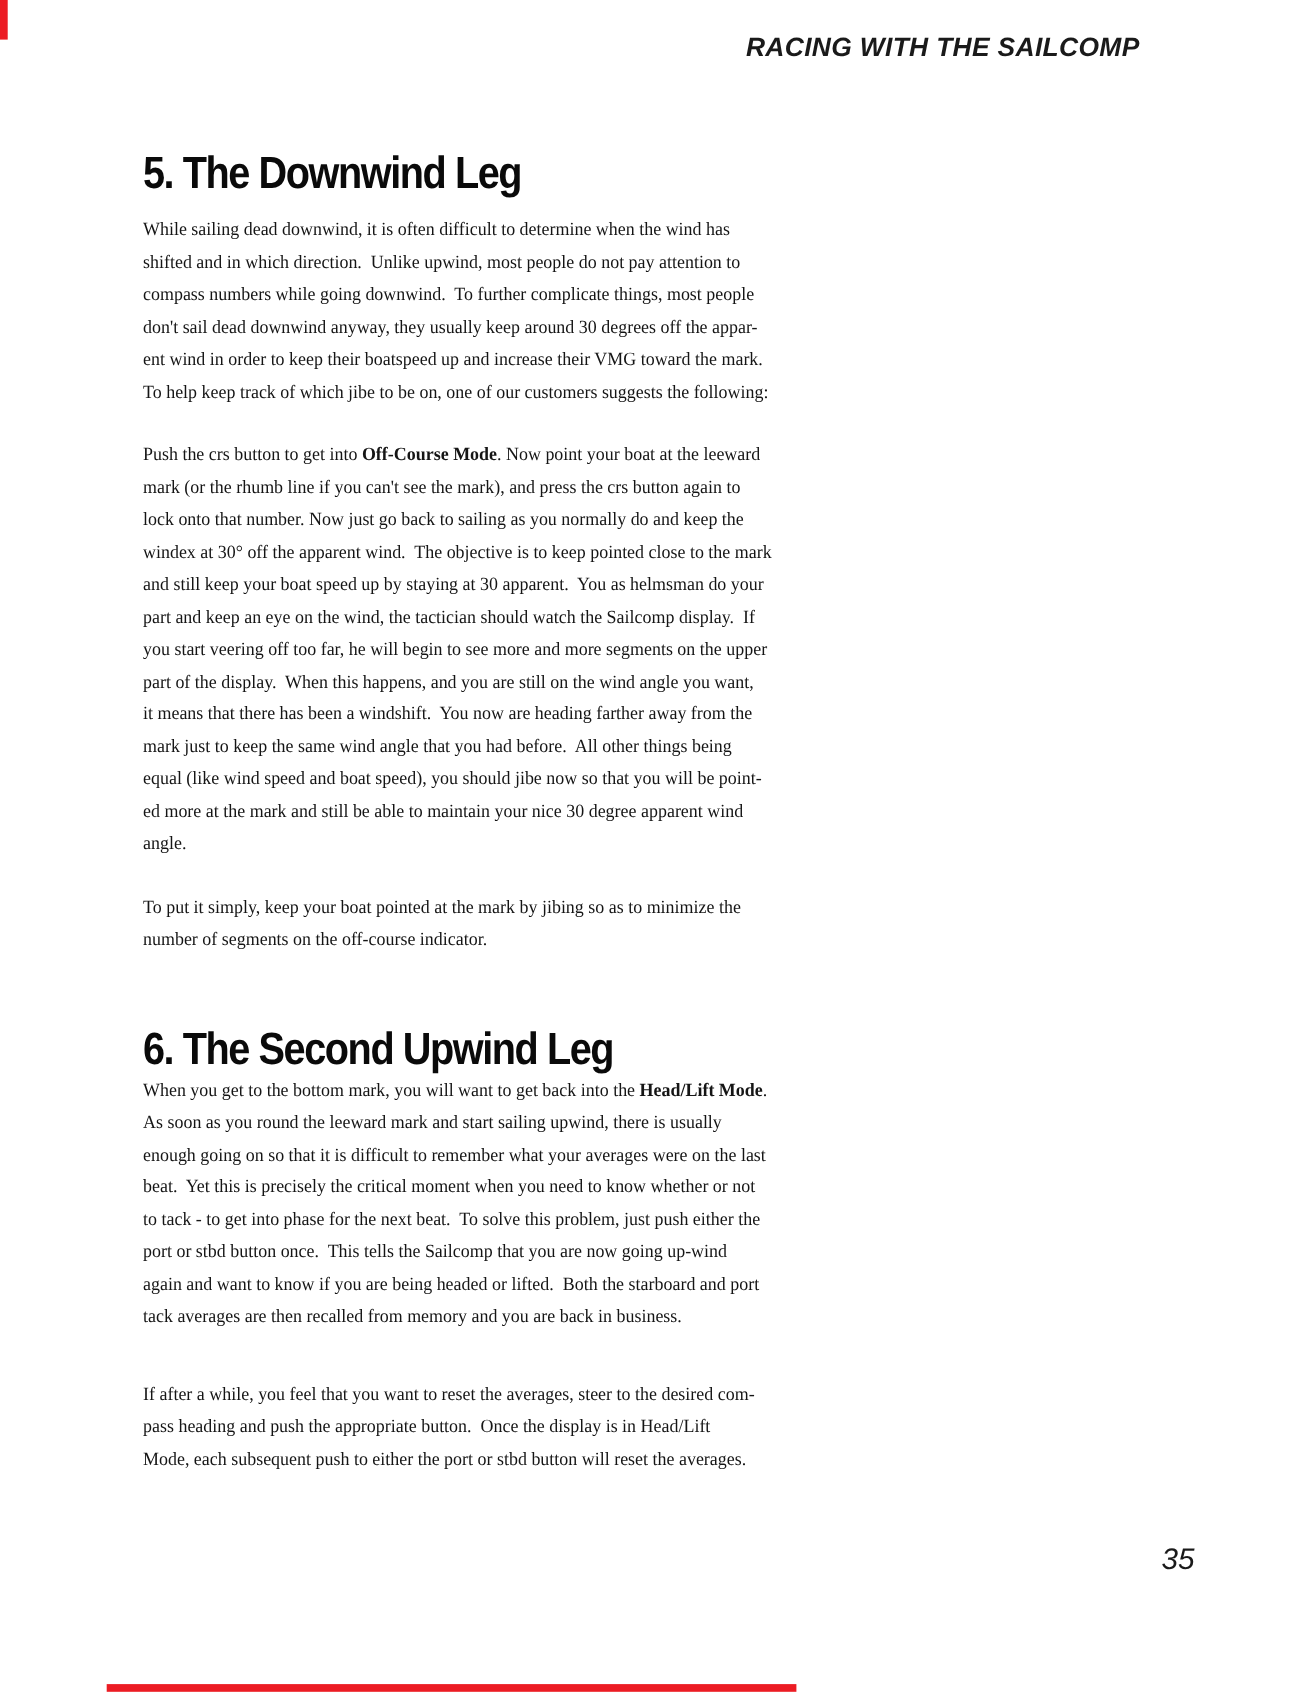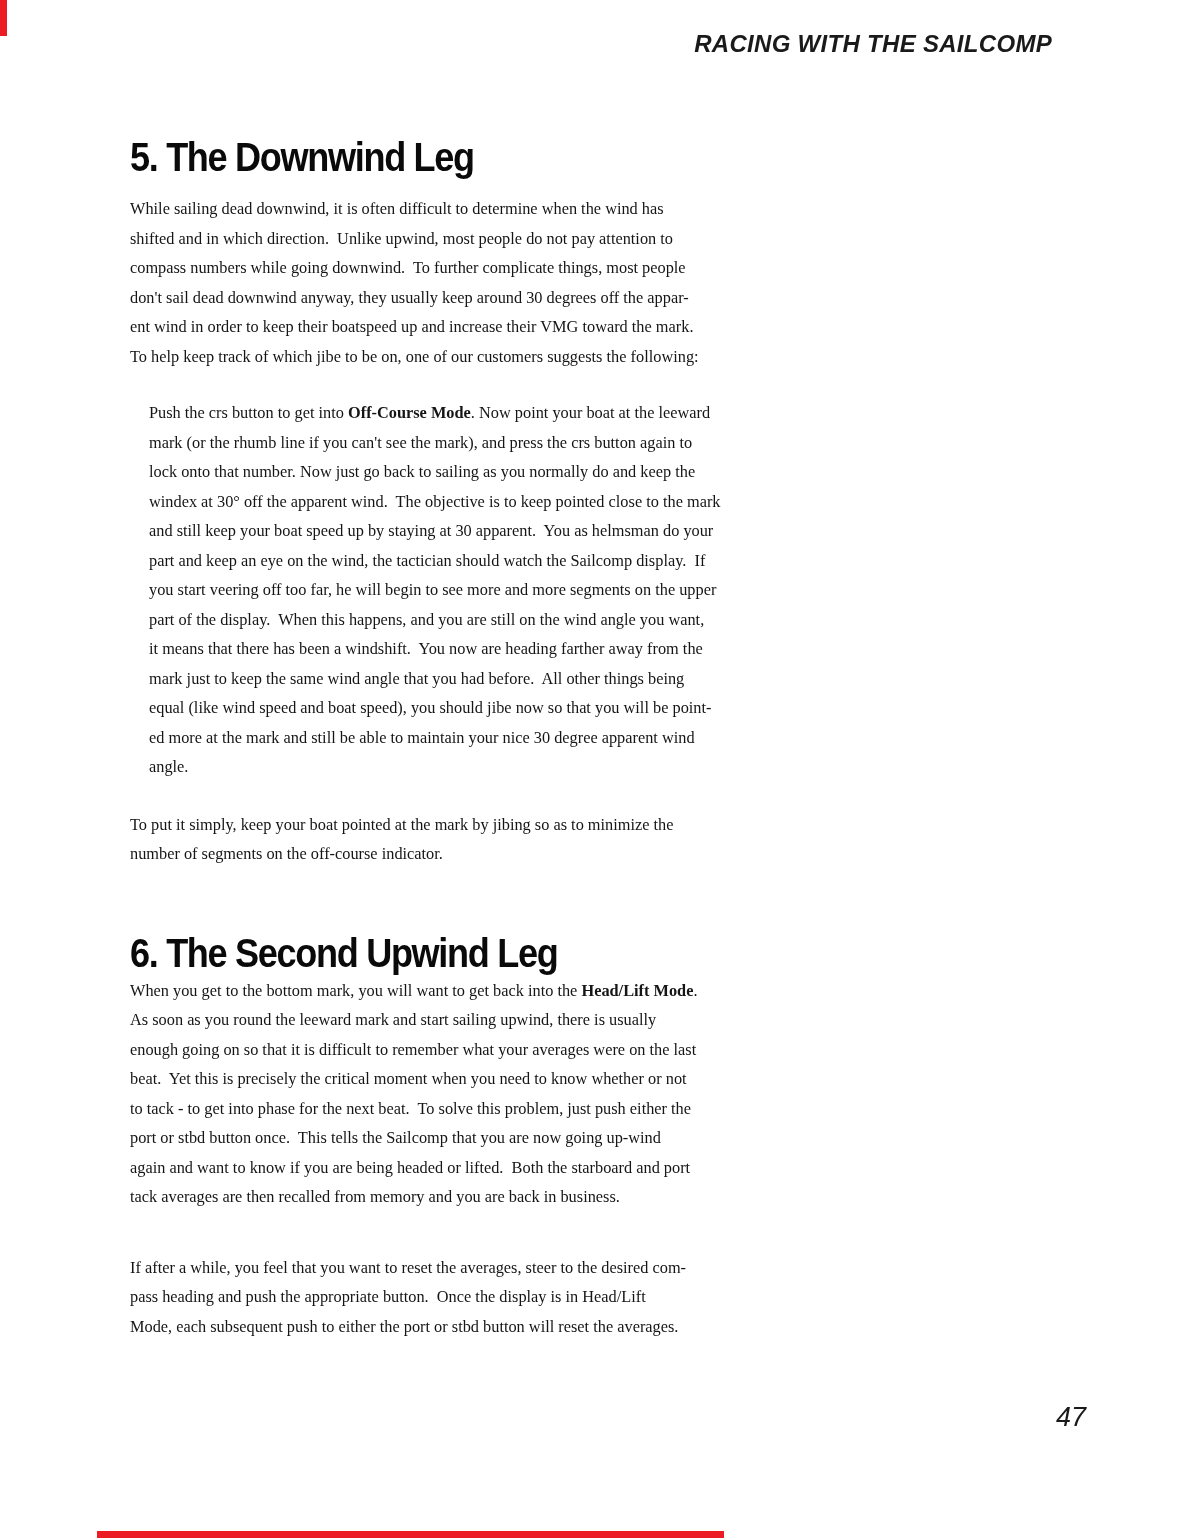--- a/index.html
+++ b/index.html
@@ -1,39 +1,39 @@
 <!DOCTYPE html>
 <html><head>
 <meta charset="utf-8">
 <style>
   html,body{margin:0;padding:0;background:#ffffff;}
   #page{position:relative;width:1190px;height:1540px;background:#ffffff;overflow:hidden;
         font-family:"Liberation Serif","DejaVu Serif",serif;color:#111111;}
 
   
-  #running-header{position:absolute;top:30px;right:138px;
+  #running-header{position:absolute;top:30px;right:154px;
     font-family:"Liberation Sans","DejaVu Sans",sans-serif;
     font-style:italic;font-weight:700;font-size:24px;letter-spacing:0.3px;color:#1a1a1a;}
 
   
   #content{position:absolute;left:130px;top:0;width:915px;}
 
   .heading{margin:0;
     font-family:"Liberation Sans","DejaVu Sans",sans-serif;
     font-weight:700;font-size:41px;line-height:46px;letter-spacing:-1.5px;color:#0a0a0a;
     transform:scaleX(0.88);transform-origin:0 50%;white-space:nowrap;}
 
   .para{margin:0;font-size:17px;line-height:29.5px;color:#151515;}
   .line{white-space:pre;transform:scaleX(0.96);transform-origin:0 50%;}
   .line .b{font-weight:700;}
 
   
   .sec-0 .heading{margin-top:134px;}
   .para-0-0{margin-top:14px;}
-  .para-0-1{margin-top:27px;margin-left:19px;}
+  .para-0-1{margin-top:27px;}
   .para-0-2{margin-top:28px;}
   .sec-1 .heading{margin-top:61px;}
   .para-1-0{}
   .para-1-1{margin-top:41px;}
 
   
   #page-number{position:absolute;left:1056px;top:1402px;
     font-family:"Liberation Sans","DejaVu Sans",sans-serif;
     font-style:italic;font-weight:400;font-size:27px;color:#1a1a1a;}
 
@@ -94,15 +94,15 @@
           </div>
           <div class="para para-1-1">
             <div class="line"><span>If after a while, you feel that you want to reset the averages, steer to the desired com-</span></div>
             <div class="line"><span>pass heading and push the appropriate button.  Once the display is in Head/Lift</span></div>
             <div class="line"><span>Mode, each subsequent push to either the port or stbd button will reset the averages.</span></div>
           </div>
         </div>
       </div>
     </div>
 
-  <div id="page-number">47</div>
+  <div id="page-number">35</div>
   <div id="mark-bottom"></div>
 </div>
 
 </body></html>

